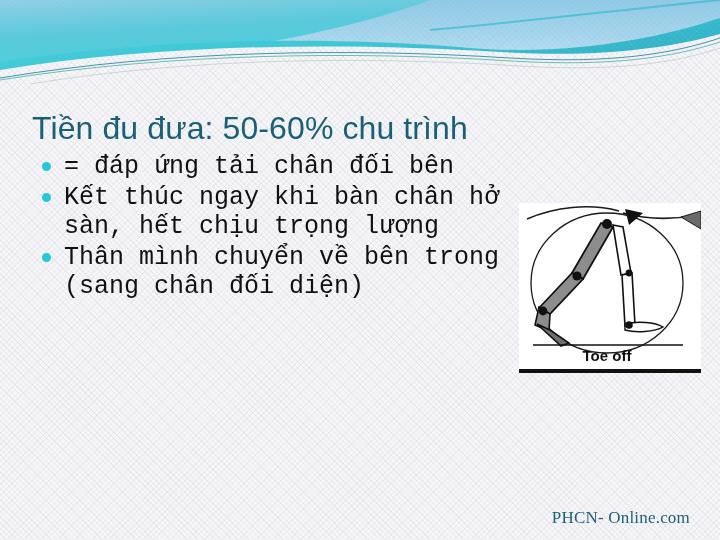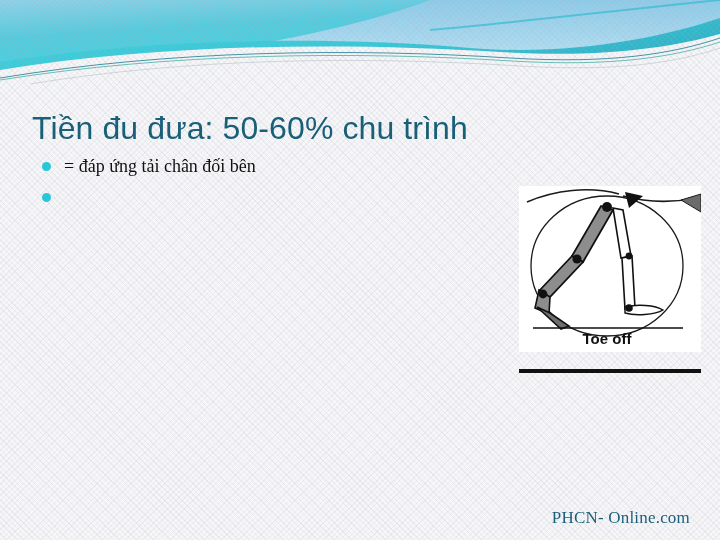--- a/index.html
+++ b/index.html
@@ -64,40 +64,40 @@
     width: 480px;
     z-index: 3;
     margin: 0;
     padding: 0;
     list-style: none;
   }
   .bullet-item {
     position: relative;
     padding-left: 26px;
     margin-bottom: 2px;
-    font-family: Liberation Serif, serif;
-    font-size: 18px;
+    font-family: Liberation Mono, monospace;
+    font-size: 25px;
     line-height: 29px;
     color: #111111;
   }
   .bullet-dot {
     position: absolute;
     left: 4px;
     top: 10px;
     width: 9px;
     height: 9px;
     border-radius: 50%;
     background: #25c7d9;
   }
 
   
   #gait-figure {
     position: absolute;
     left: 519px;
-    top: 186px;
+    top: 203px;
     width: 182px;
     height: 166px;
     z-index: 3;
     background: #7dd3fc;
   }
   #gait-figure svg { display: block; }
 
   
   #footer {
     position: absolute;
@@ -156,20 +156,25 @@
 
   <div id="title">Tiền đu đưa: 50-60% chu trình</div>
 
   <ul id="bullets">
     <li class="bullet-item">
       <span class="bullet-dot"></span>
       <span>= đáp ứng tải chân đối bên</span>
     </li>
     <li class="bullet-item">
       <span class="bullet-dot"></span>
+      <span>Kết thúc ngay khi bàn chân hở sàn, hết chịu trọng lượng</span>
+    </li>
+    <li class="bullet-item">
+      <span class="bullet-dot"></span>
+      <span>Thân mình chuyển về bên trong (sang chân đối diện)</span>
     </li>
   </ul>
 
   <div id="gait-figure">
     <svg width="182" height="166" viewBox="0 0 182 166">
       <rect x="0" y="0" width="182" height="166" fill="#ffffff"></rect>
 
       <ellipse cx="88" cy="80" rx="76" ry="70" fill="none" stroke="#1a1a1a" stroke-width="1.3"></ellipse>
 
       <path d="M8,16 C36,4 70,0 100,8" fill="none" stroke="#1a1a1a" stroke-width="1.6"></path>

